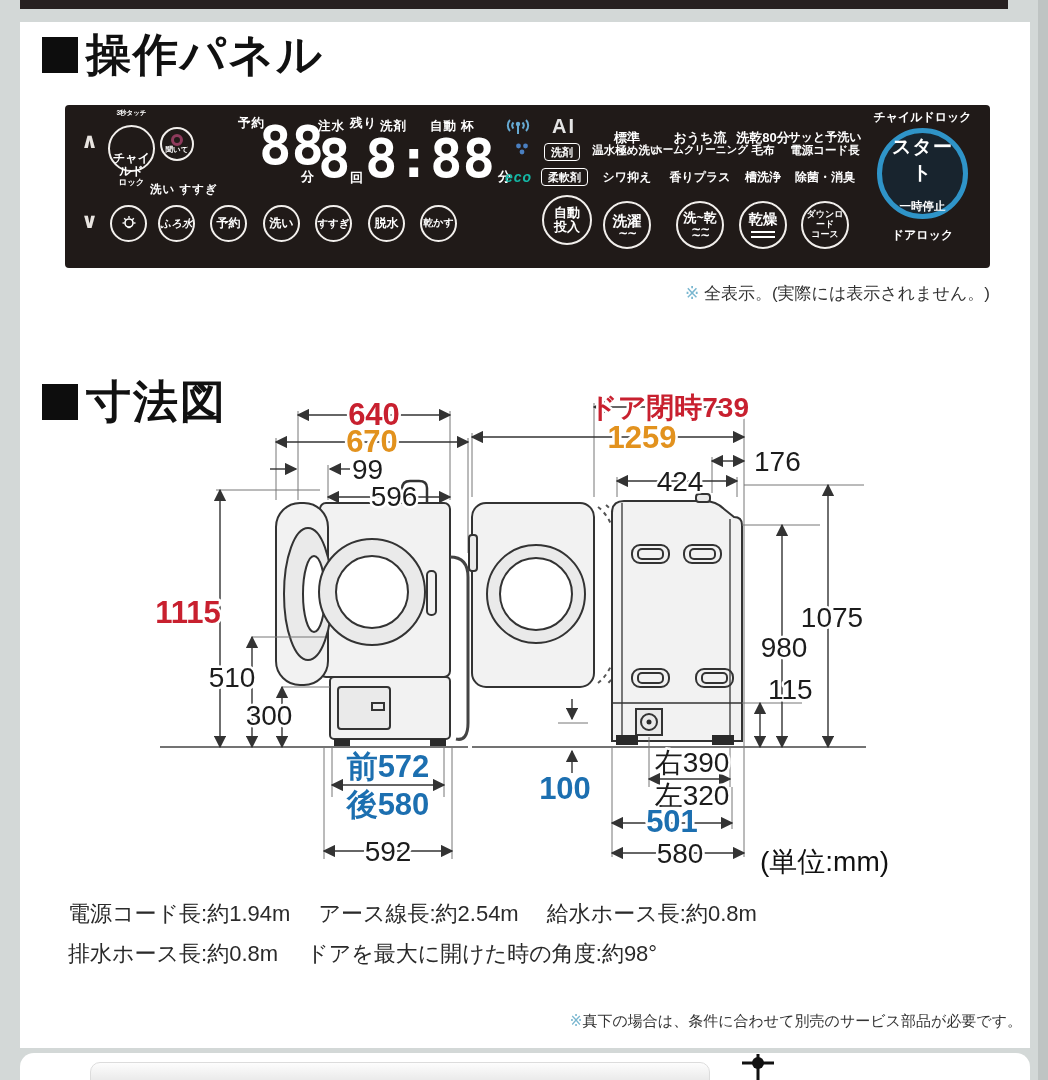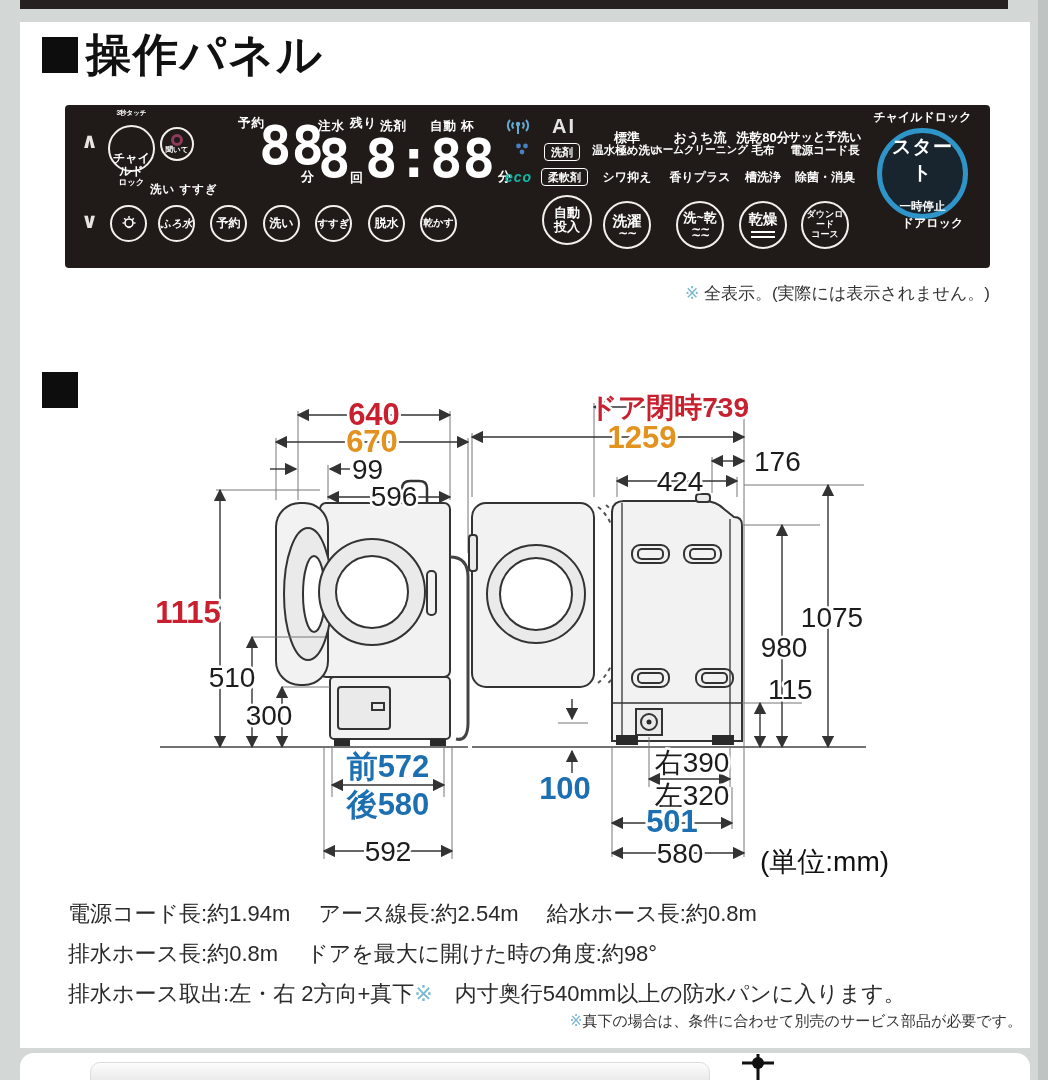--- a/index.html
+++ b/index.html
@@ -196,28 +196,29 @@
         <span>コース</span>
       </button>
     </div>
 
     <div class="start-wrap">
       <span class="start-lab" style="top:0;">チャイルドロック</span>
       <button class="start-btn">
         <span class="main">スタート</span>
         <span class="sub">一時停止</span>
       </button>
-      <span class="start-lab" style="top:106px;margin-left:10px;">ドアロック</span>
+      <span class="start-lab" style="top:118px;">ドアロック</span>
     </div>
   </div>
 
   <div class="panel-note"><span class="blue-mark">※</span><span> 全表示。(実際には表示されません。)</span></div>
 
   <div class="sec-title" style="top:350px;">
     <span class="sq"></span>
+    <span class="txt">寸法図</span>
   </div>
 
   <svg class="dimsvg" width="1010" height="500" viewBox="0 0 1010 500">
     <defs>
       <marker id="ar" viewBox="0 0 10 10" refX="9" refY="5" markerWidth="9" markerHeight="9" orient="auto-start-reverse">
         <path d="M0,0 L10,5 L0,10 z" fill="#333"></path>
       </marker>
     </defs>
 
     <g>
@@ -338,21 +339,20 @@
       <text class="dt big blu" x="652" y="447">501</text>
       <line class="d" x1="592" y1="468" x2="724" y2="468" marker-start="url(#ar)" marker-end="url(#ar)"></line>
       <text class="dt" x="660" y="478">580</text>
       <text class="unit-t as" x="740" y="486" style="text-anchor:start;">(単位:mm)</text>
     </g>
   </svg>
 
   <div class="specs">
     <div>電源コード長:約1.94m　 アース線長:約2.54m　 給水ホース長:約0.8m</div>
     <div>排水ホース長:約0.8m　 ドアを最大に開けた時の角度:約98°</div>
-    <div><span>排水ホース取出:左・右 2方向+真下</span><span class="blue-mark">※</span><span>　内寸奥行540mm以上の防水パンに入ります。</span></div>
   </div>
 
   <div class="footnote"><span class="blue-mark">※</span><span>真下の場合は、条件に合わせて別売のサービス部品が必要です。</span></div>
 </div>
 
 <div class="card2">
   <div class="washer-top"></div>
   <span class="crosshair">
     <svg width="40" height="26" viewBox="0 0 40 26">
       <line x1="20" y1="0" x2="20" y2="26" stroke="#111" stroke-width="3"></line>

